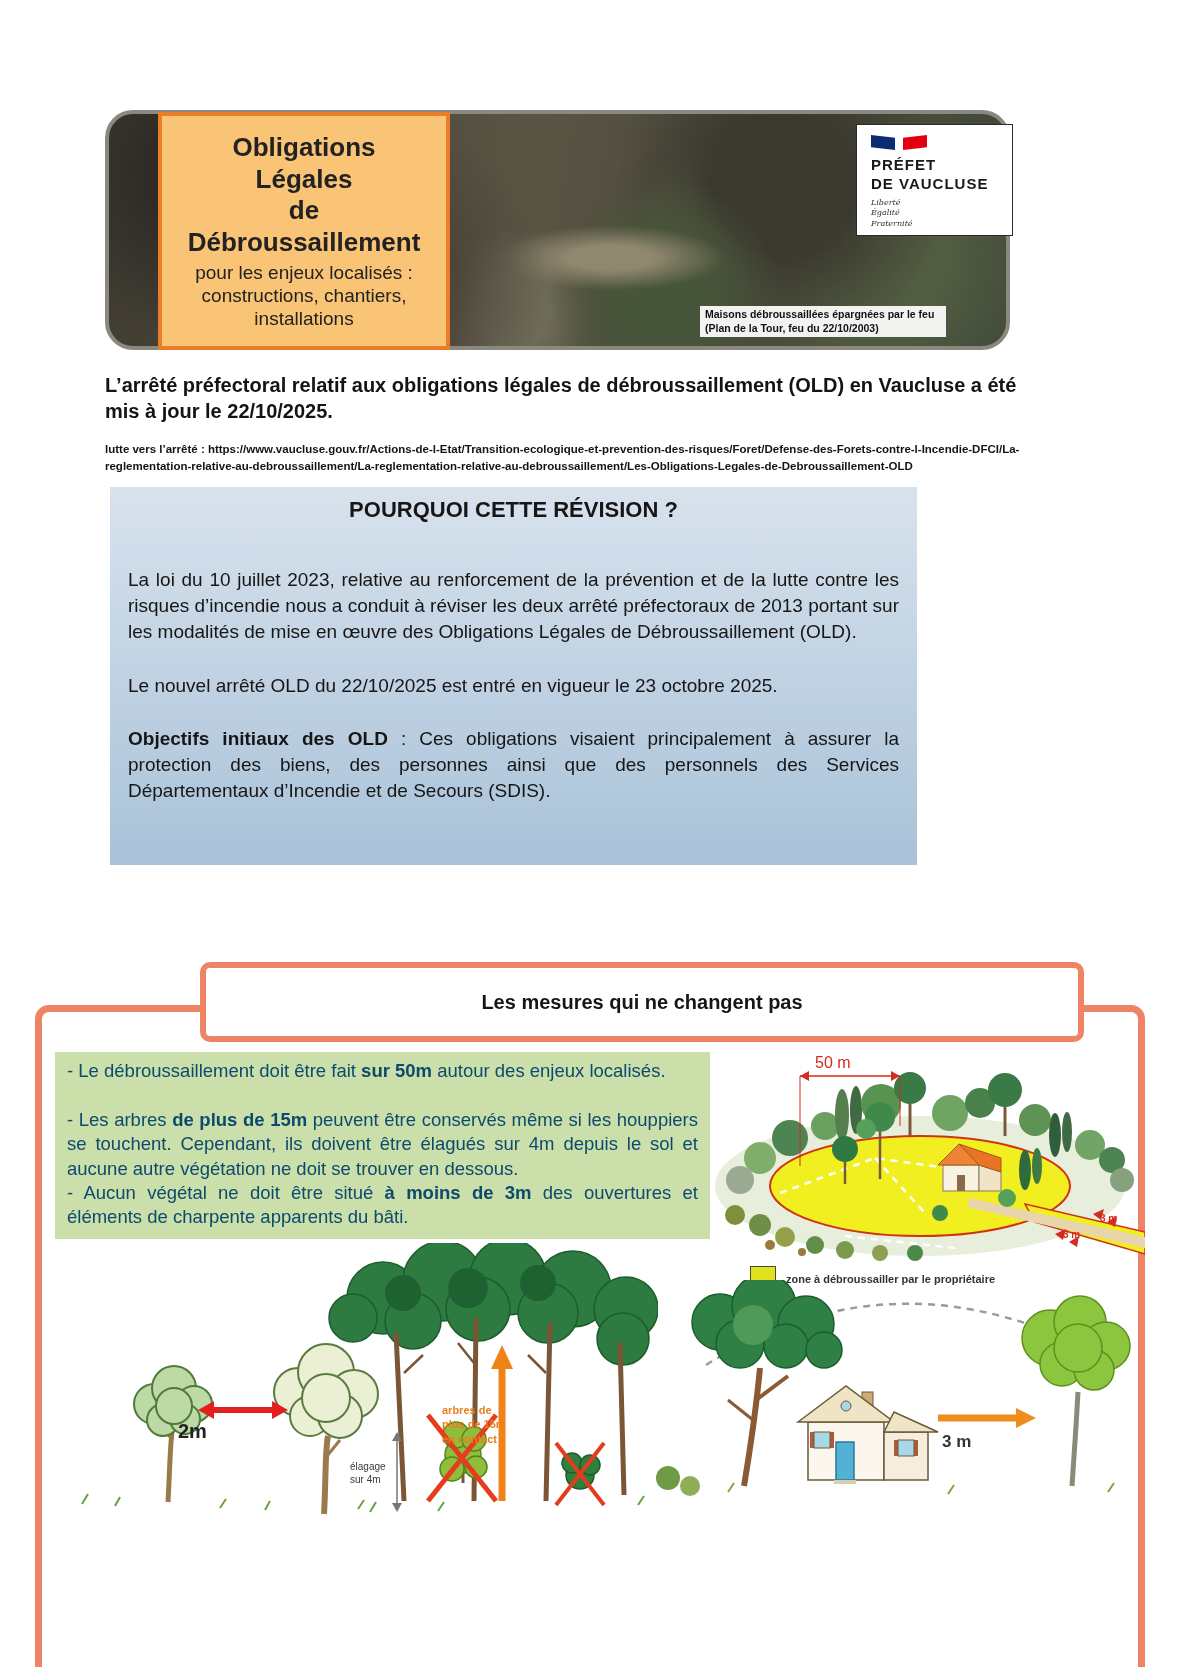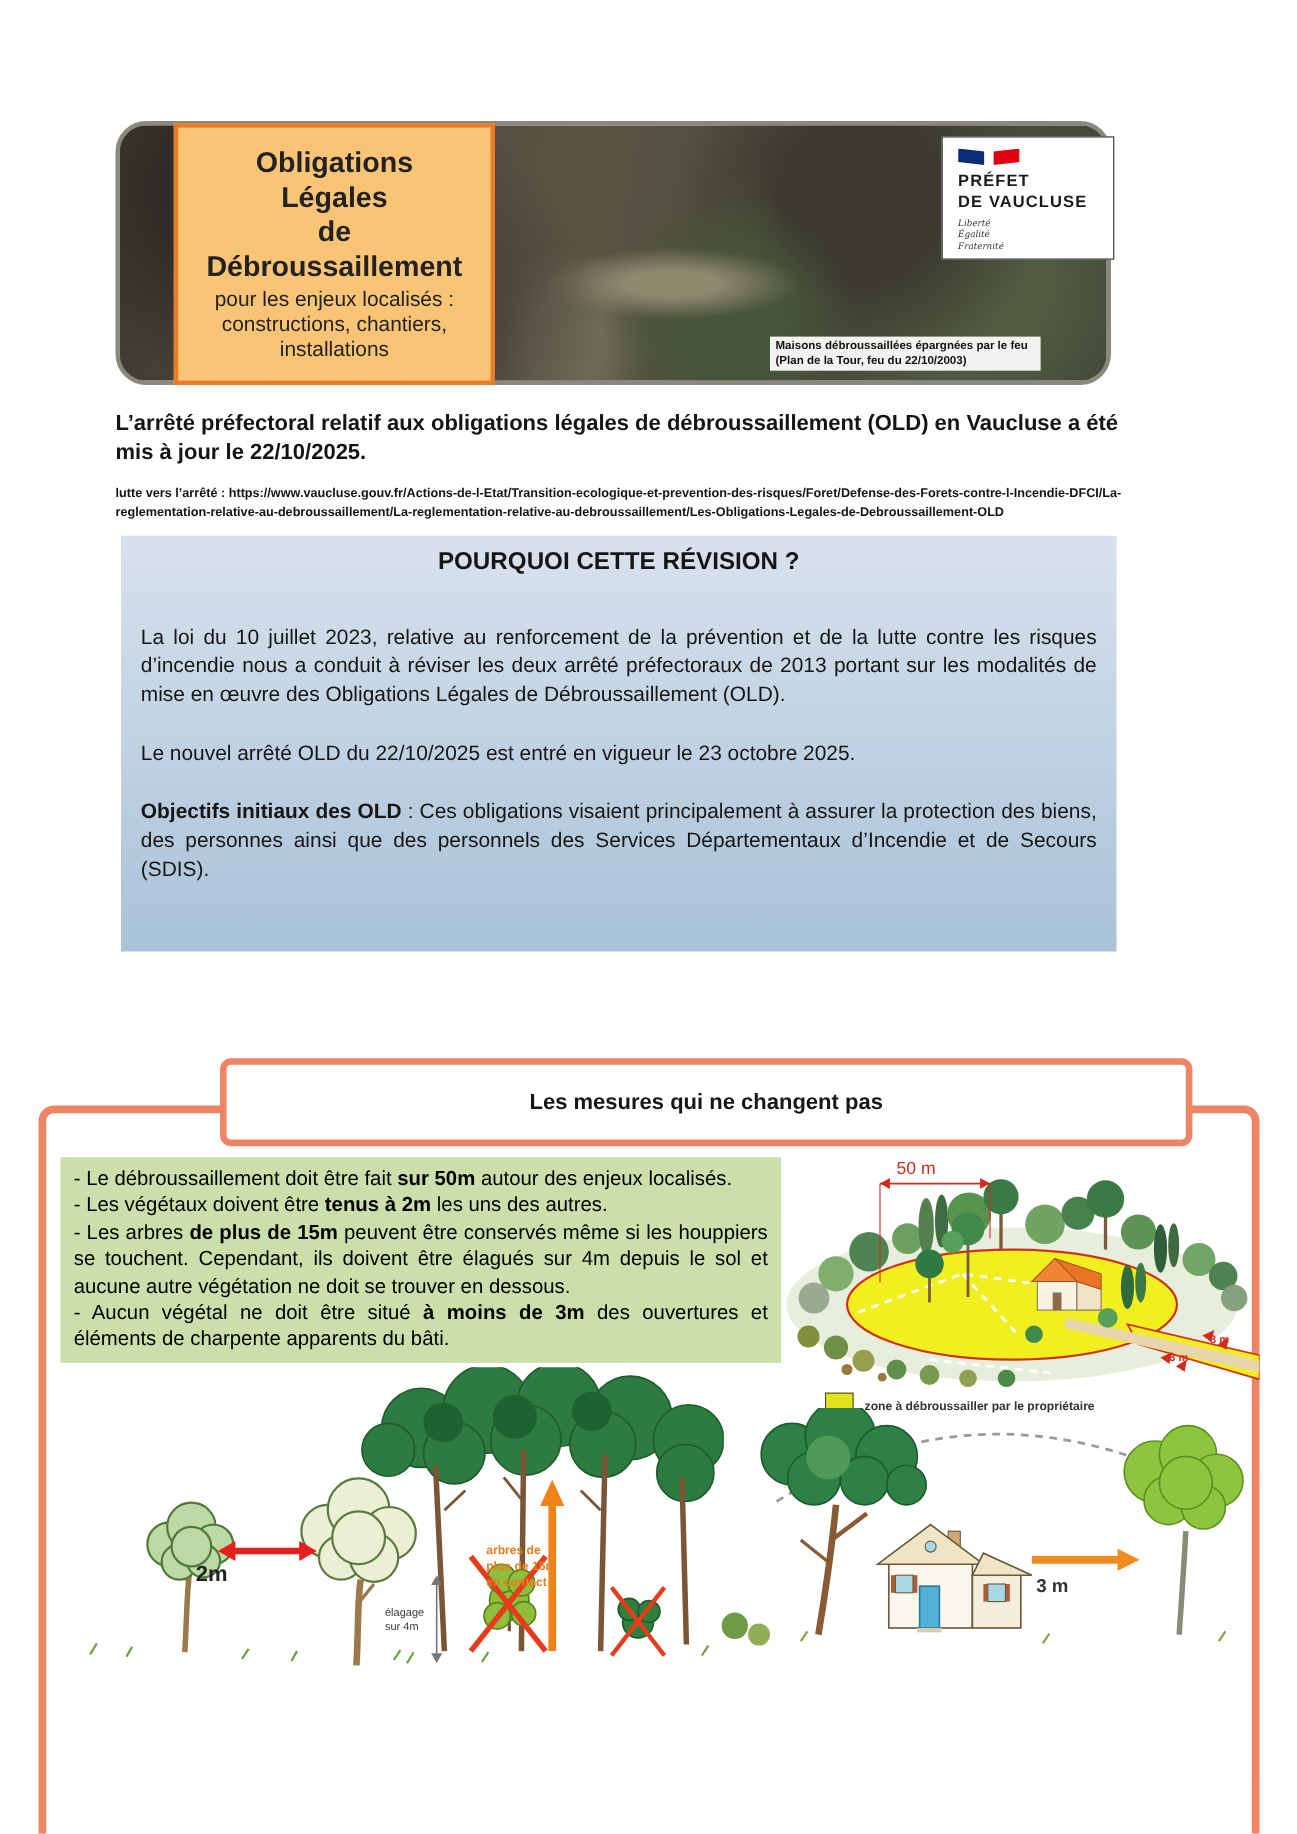--- a/index.html
+++ b/index.html
@@ -48,42 +48,42 @@
   .intro-heading{
     position:absolute;left:105px;top:372px;width:912px;
     font-size:20px;font-weight:bold;line-height:1.3;color:#141414;text-align:left;
   }
   .intro-link{
     position:absolute;left:105px;top:441px;width:962px;
     font-size:11.5px;font-weight:bold;line-height:1.45;color:#141414;word-break:break-word;
   }
   
   .revision-box{
-    position:absolute;left:110px;top:487px;width:905px;height:378px;box-sizing:border-box;
+    position:absolute;left:110px;top:487px;width:807px;height:378px;box-sizing:border-box;
     background:linear-gradient(#d8e2ed, #a9c2d8);padding:10px 18px 0 18px;
   }
   .revision-title{font-size:22px;font-weight:bold;text-align:center;color:#161616;}
   .revision-para{font-size:19px;line-height:1.38;text-align:justify;color:#161616;}
   .rp1{margin-top:44px;} .rp2{margin-top:27px;} .rp3{margin-top:27px;} .rp4{margin-top:27px;}
   .b{font-weight:bold;}
   
   .measures-box{
     position:absolute;left:35px;top:1005px;width:1110px;height:800px;box-sizing:border-box;
     border:7px solid #ee8463;border-radius:14px;z-index:1;
   }
   .measures-title-box{
     position:absolute;left:200px;top:962px;width:884px;height:80px;box-sizing:border-box;
     background:#ffffff;border:6px solid #ee8463;border-radius:10px;z-index:2;
     display:flex;align-items:center;justify-content:center;
     font-size:20px;font-weight:bold;color:#161616;
   }
   .green-box{
     position:absolute;left:55px;top:1052px;width:655px;box-sizing:border-box;z-index:2;
     background:#cadfa9;padding:7px 12px 9px 12px;
-    font-size:18.5px;line-height:1.32;text-align:justify;color:#000000;
+    font-size:18.5px;line-height:1.32;text-align:justify;color:#0c4a6e;
   }
   
   .illu{position:absolute;z-index:2;}
   .legend{position:absolute;left:750px;top:1266px;display:flex;align-items:center;z-index:2;}
   .legend-swatch{width:26px;height:26px;background:#dfe21c;border:1.5px solid #4a4a3a;box-sizing:border-box;}
   .legend-text{margin-left:10px;font-size:11px;font-weight:bold;color:#333;}
   .lbl{position:absolute;z-index:4;}
   .lbl-50m{left:815px;top:1054px;width:70px;text-align:left;font-size:16px;font-weight:normal;color:#d42b1e;}
   .lbl-3m-a{left:1100px;top:1213px;font-size:10px;font-weight:bold;color:#d42b1e;}
   .lbl-3m-b{left:1063px;top:1229px;font-size:10px;font-weight:bold;color:#d42b1e;}
@@ -132,21 +132,21 @@
     <div class="revision-para rp1">La loi du 10 juillet 2023, relative au renforcement de la prévention et de la lutte contre les risques d’incendie nous a conduit à réviser les deux arrêté préfectoraux de 2013 portant sur les modalités de mise en œuvre des Obligations Légales de Débroussaillement (OLD).</div>
     <div class="revision-para rp2">Le nouvel arrêté OLD du 22/10/2025 est entré en vigueur le 23 octobre 2025.</div>
     <div class="revision-para rp3"><span class="b">Objectifs initiaux des OLD</span><span> : Ces obligations visaient principalement à assurer la protection des biens, des personnes ainsi que des personnels des Services Départementaux d’Incendie et de Secours (SDIS).</span></div>
   </div>
 
   <div class="measures-box"></div>
   <div class="measures-title-box">Les mesures qui ne changent pas</div>
 
   <div class="green-box">
     <span><span>- Le débroussaillement doit être fait </span><span class="b">sur 50m</span><span> autour des enjeux localisés.</span></span><br>
-    <span><span>- Les végétaux doivent être </span><span class="b">tenus à 2m</span><span> les uns des autres.</span></span><br>
+    <br>
     <span><span>- Les arbres </span><span class="b">de plus de 15m</span><span> peuvent être conservés même si les houppiers se touchent. Cependant, ils doivent être élagués sur 4m depuis le sol et aucune autre végétation ne doit se trouver en dessous.</span></span><br>
     <span><span>- Aucun végétal ne doit être situé </span><span class="b">à moins de 3m</span><span> des ouvertures et éléments de charpente apparents du bâti.</span></span>
   </div>
 
   <svg class="illu" style="left:705px;top:1008px;" width="440" height="255" viewBox="0 0 440 255">
     <ellipse cx="215" cy="178" rx="205" ry="70" fill="#e7efdc"></ellipse>
 
     <g>
       <circle cx="55" cy="150" r="16" fill="#7fae6d"></circle>
         <circle cx="85" cy="130" r="18" fill="#4e8452"></circle>

